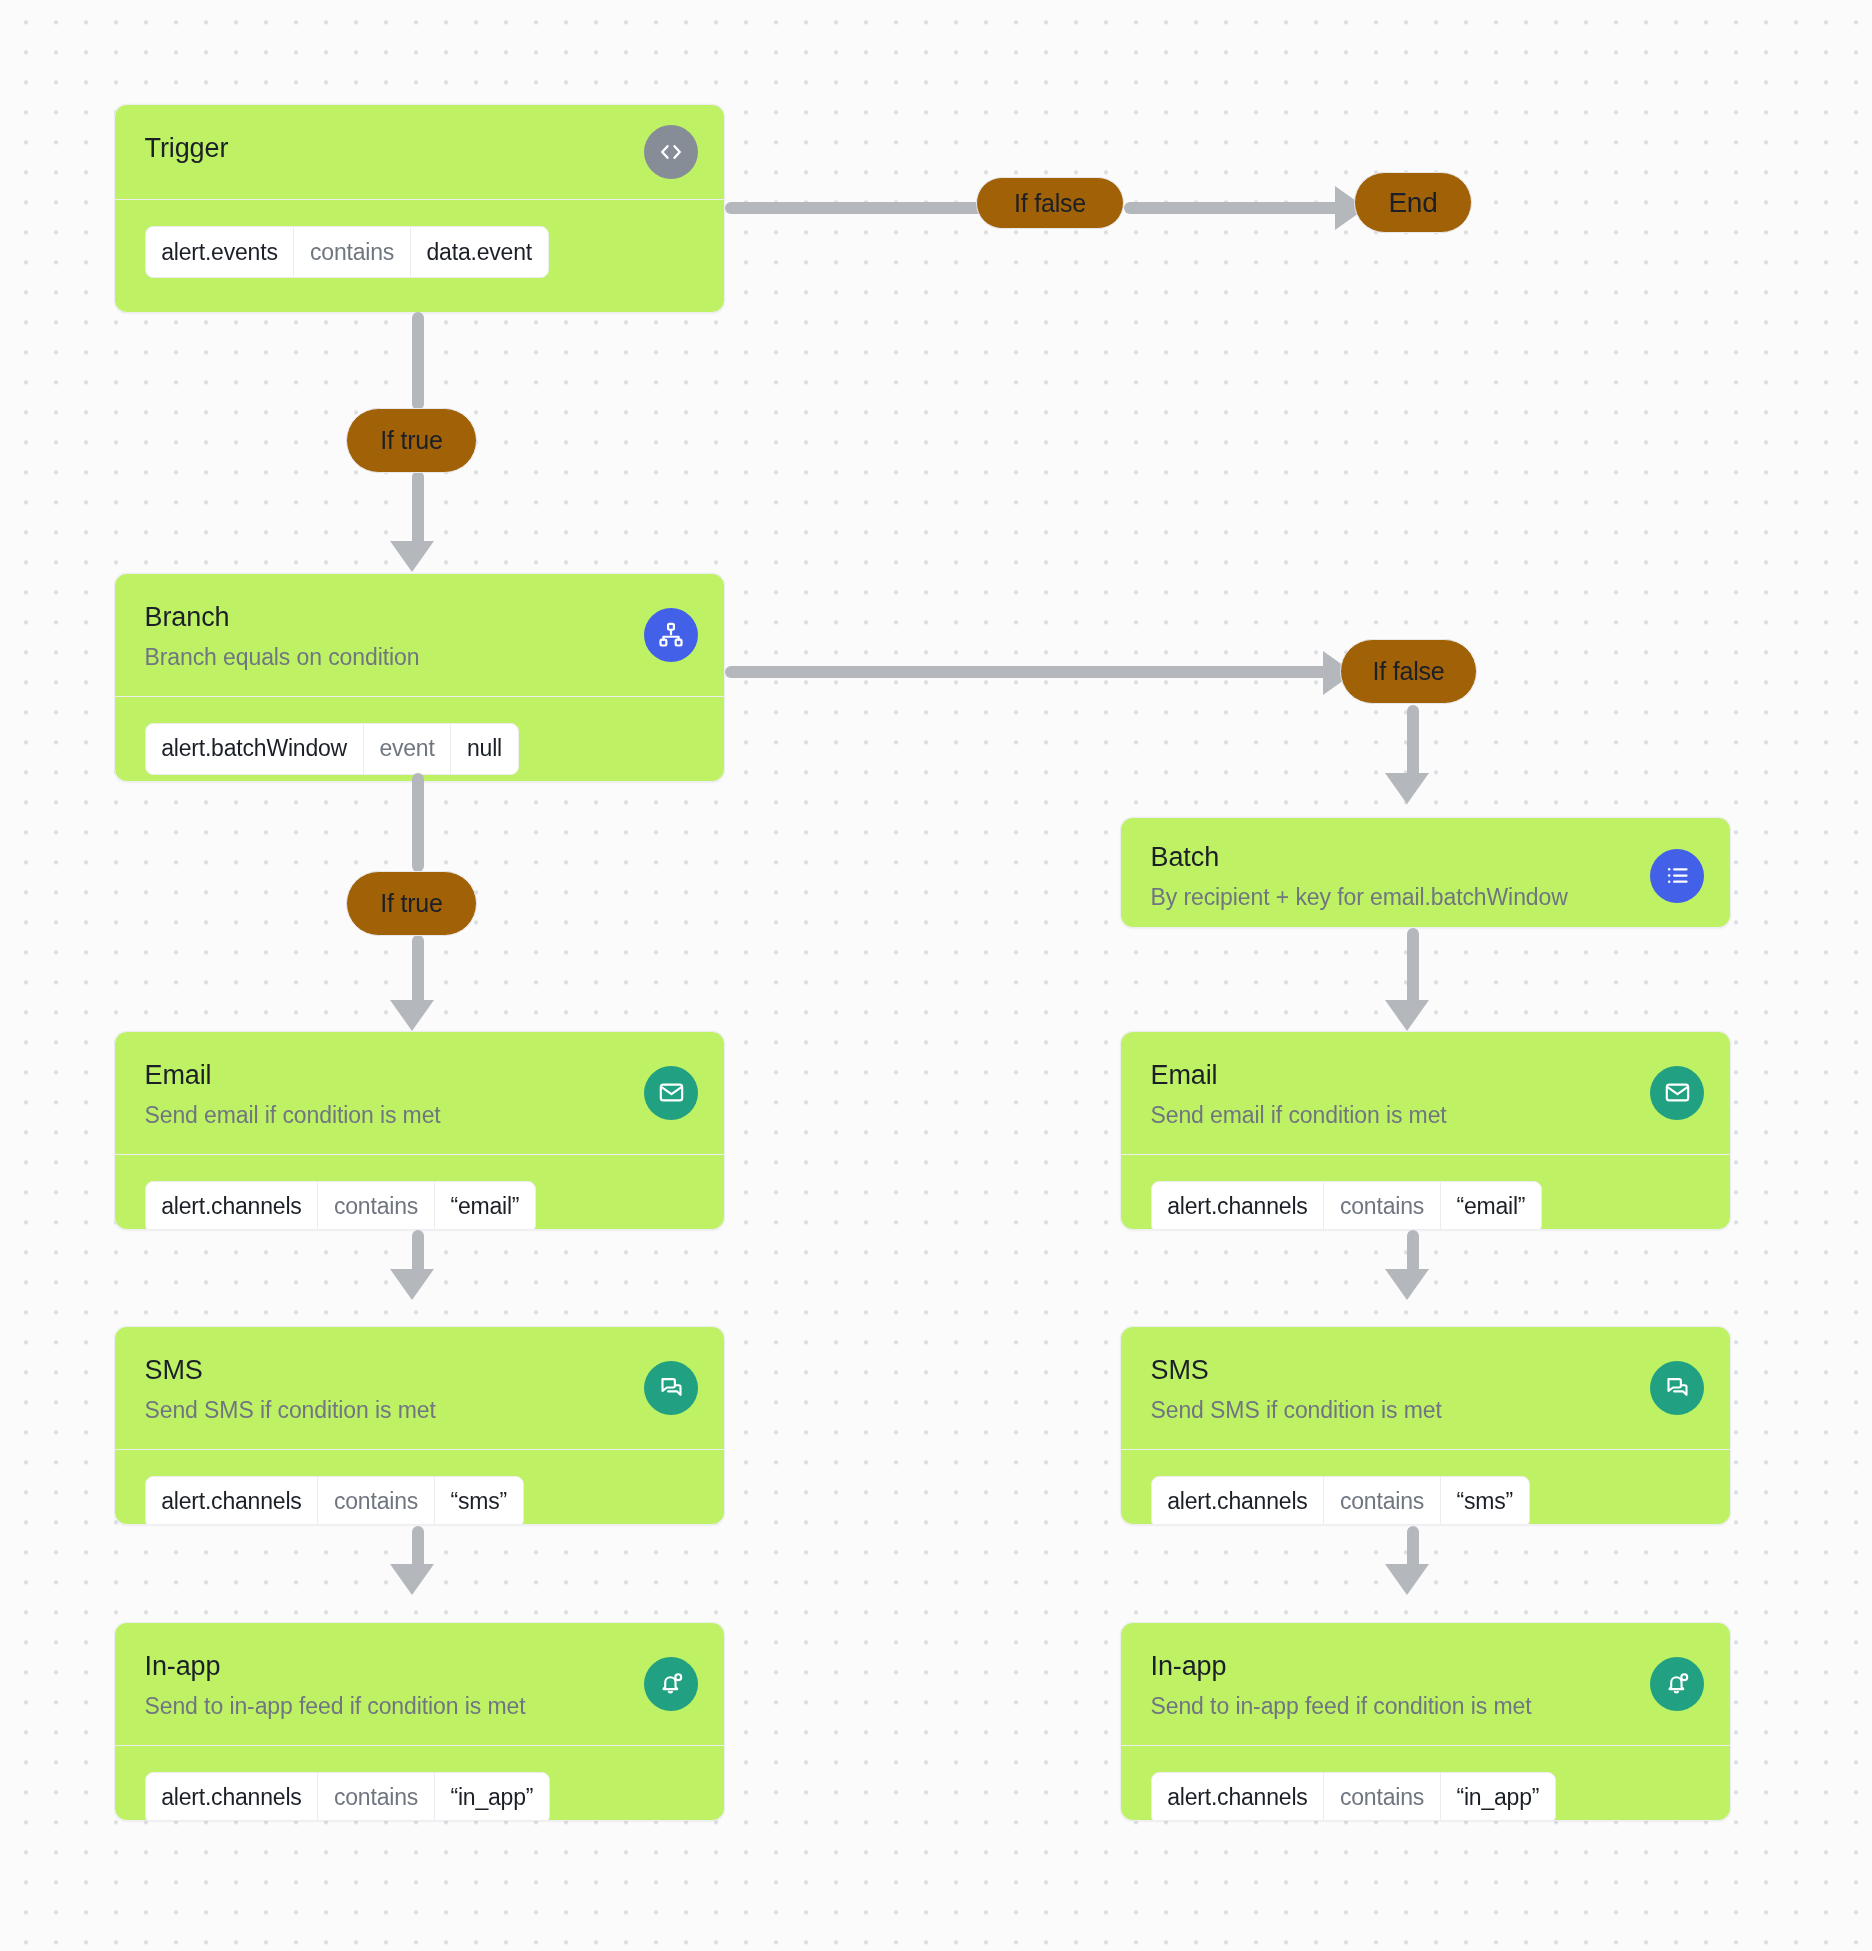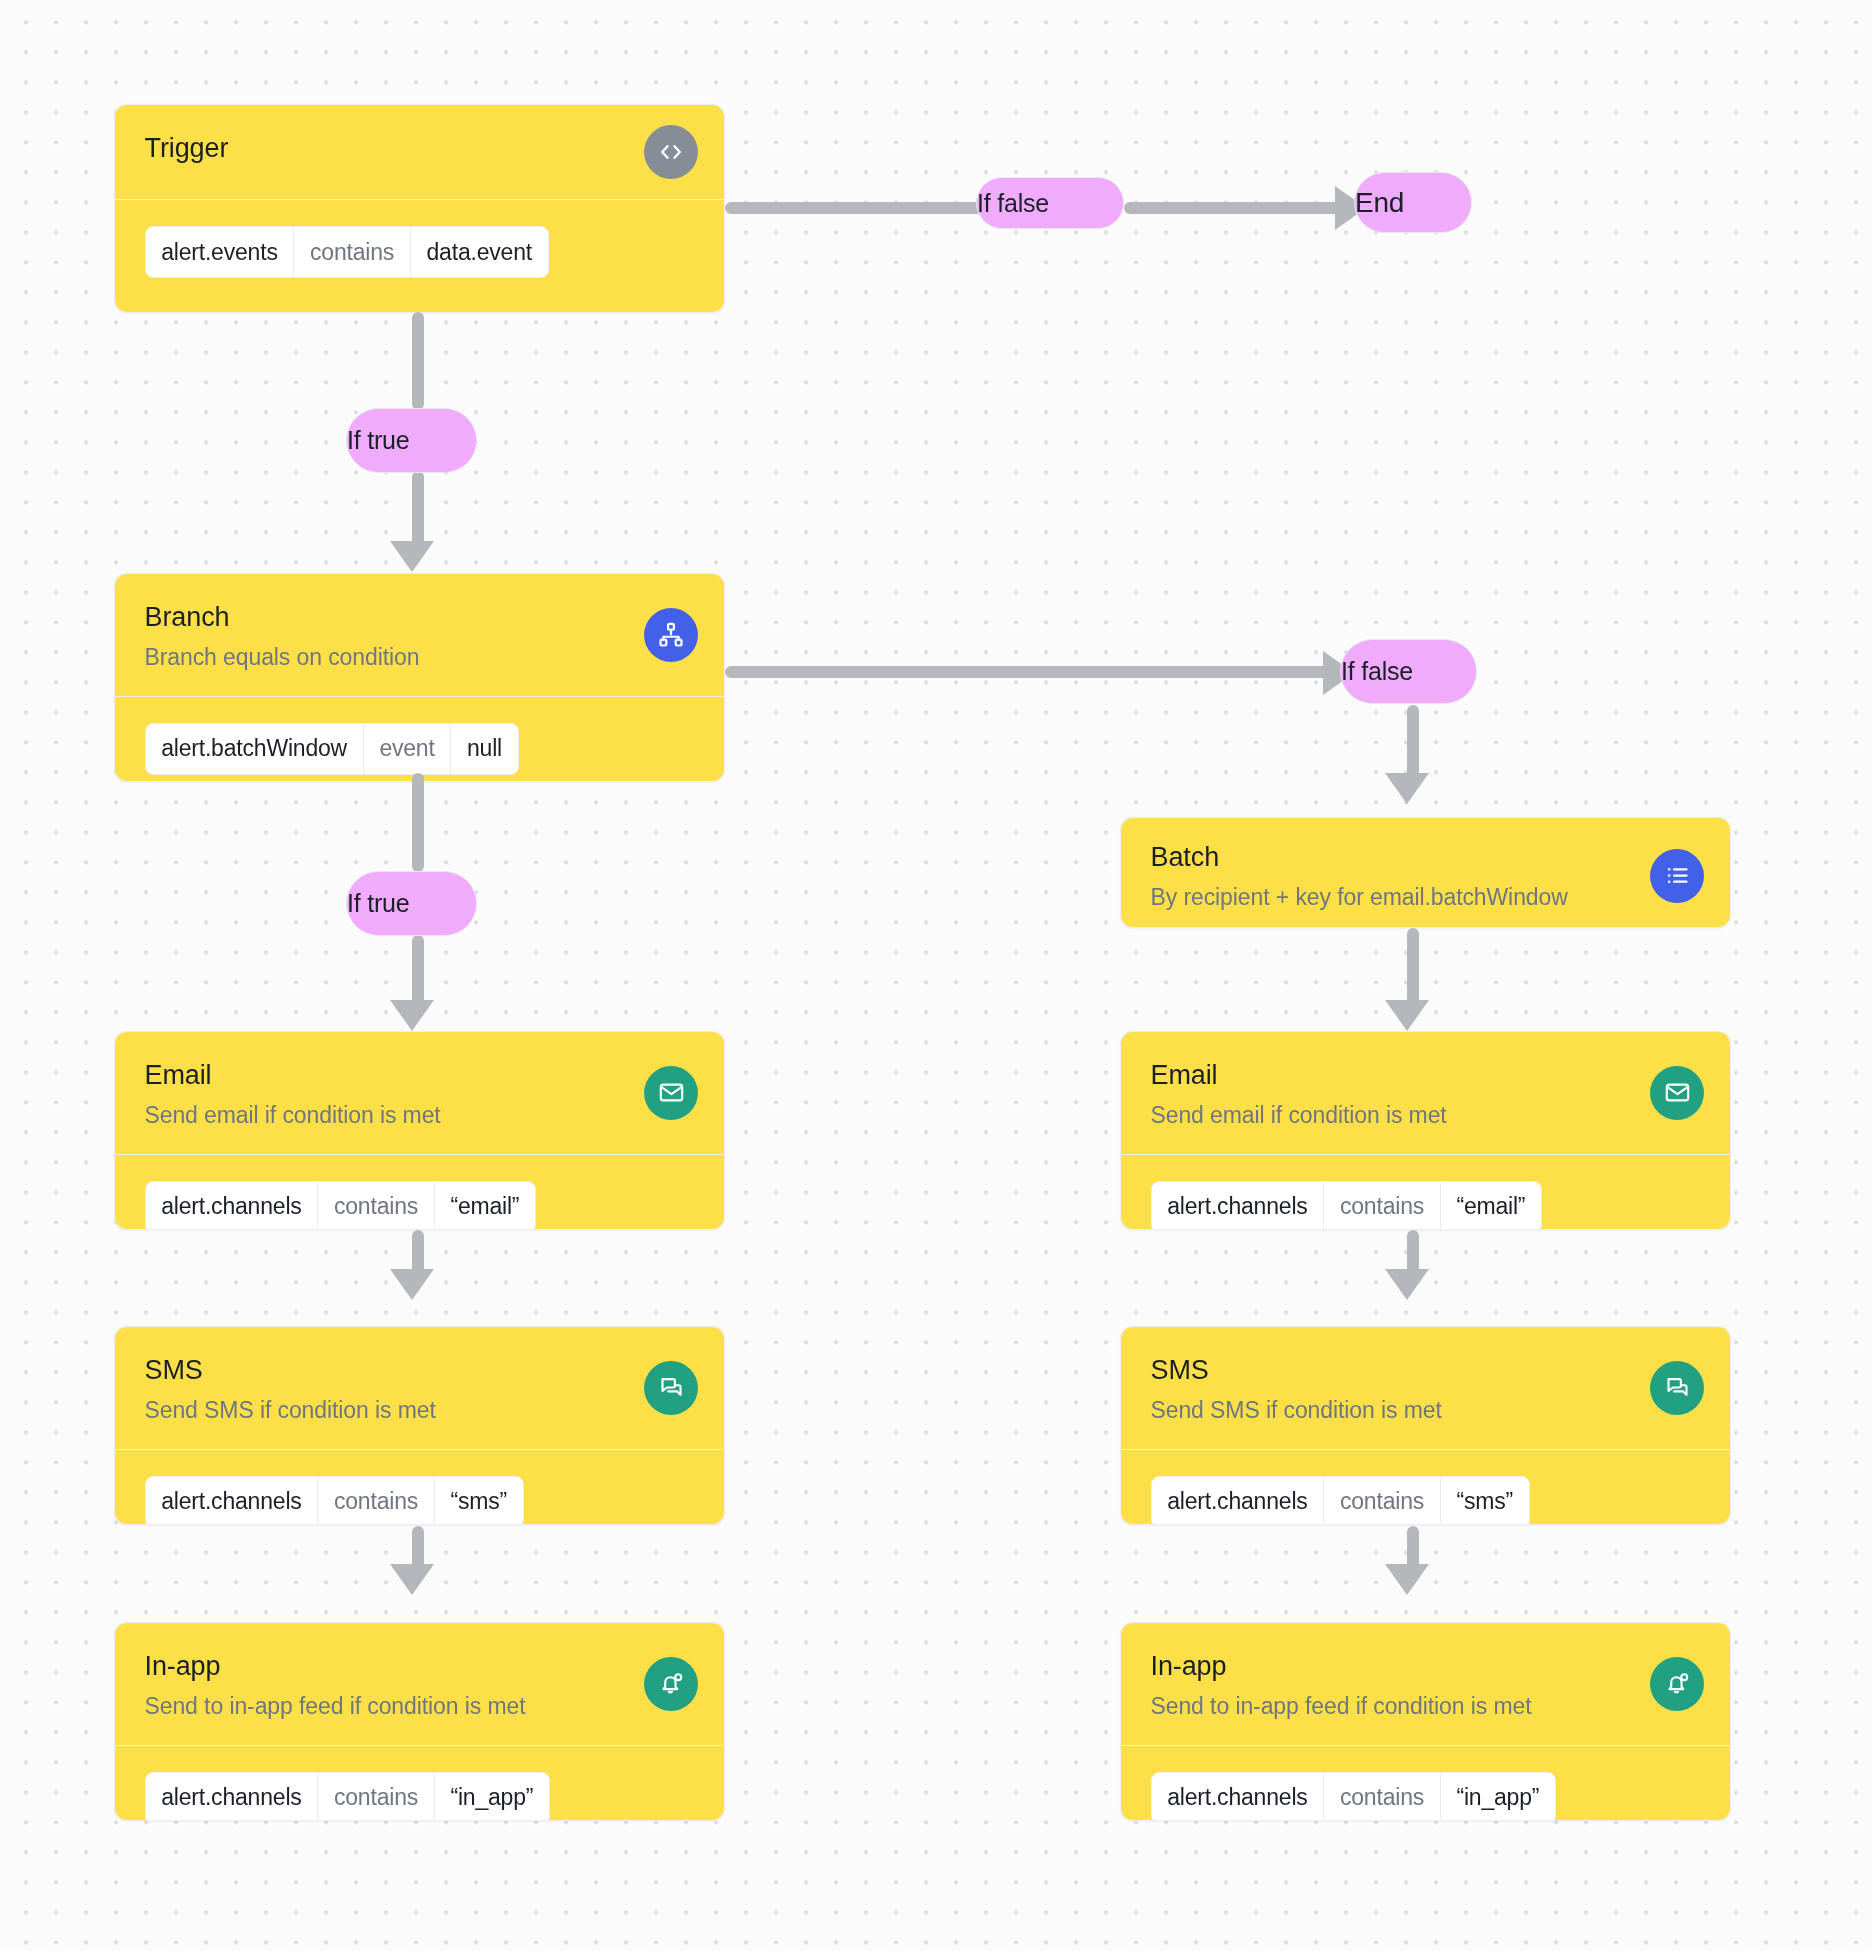--- a/index.html
+++ b/index.html
@@ -20,21 +20,21 @@
   }
 
   #canvas {
     position: absolute;
     inset: 0;
   }
 
   
   .card {
     position: absolute;
-    background: #fde047;
+    background: #bef264;
     border: 1.4px solid #eceef1;
     border-radius: 13px;
     box-shadow: 0 0.9px 1.8px rgba(16, 24, 40, 0.05);
     box-sizing: border-box;
     overflow: hidden;
   }
   .card-head {
     position: relative;
     padding: 28px 29.5px 24px 29.5px;
     min-height: 85px;
@@ -102,26 +102,26 @@
     font-size: 22px;
   }
   .cond-op {
     font-family: "Liberation Sans", sans-serif;
     color: #6f7680;
   }
 
   
   .pill {
     position: absolute;
-    background: #f0abfc;
+    background: #a16207;
     border: 1.4px solid #e6e8ec;
     border-radius: 922px;
     display: flex;
     align-items: center;
-    justify-content: flex-start;
+    justify-content: center;
     color: #1b1f27;
     font-size: 25px;
     letter-spacing: -0.2px;
     box-sizing: border-box;
     z-index: 4;
   }
   .pill-end { font-size: 28px; }
 
   
   .conn-v {

